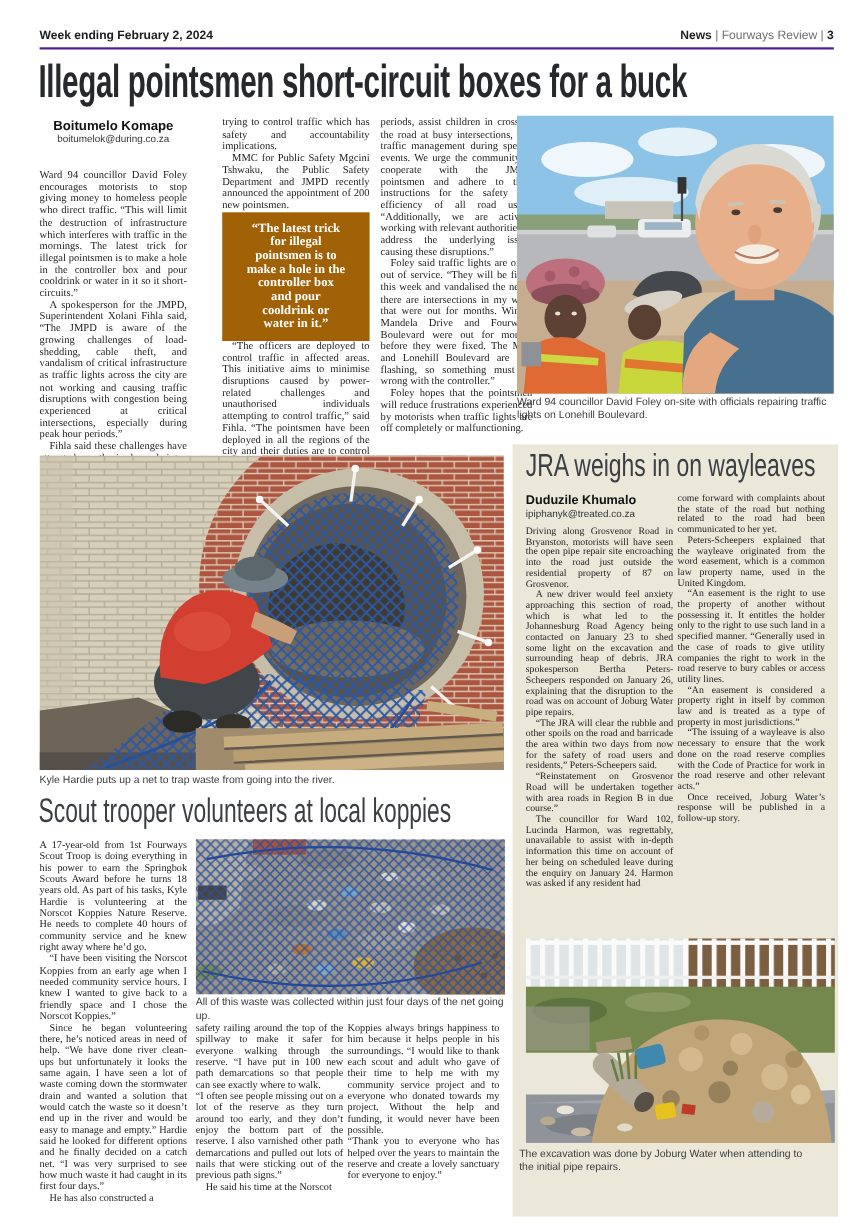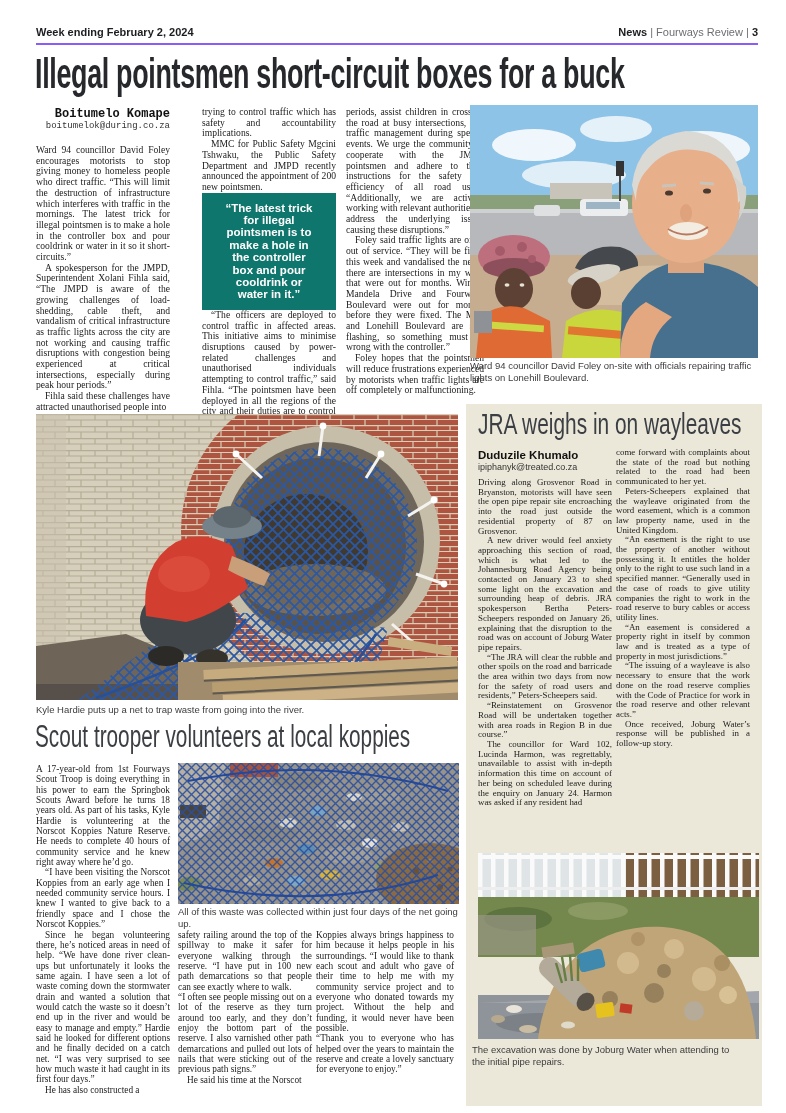--- a/index.html
+++ b/index.html
@@ -1,45 +1,45 @@
 <!DOCTYPE html>
 <html><head>
 <meta charset="utf-8">
 <style>
   html,body{margin:0;padding:0;background:#ffffff;}
   #page{position:relative;width:786px;height:1113px;background:#fff;overflow:hidden;
         font-family:"Liberation Sans",sans-serif;color:#1b1b1b;}
   .abs{position:absolute;}
   
-  .masthead{left:36px;top:24px;width:722px;height:19px;border-bottom:2px solid #8b5cf6;
+  .masthead{left:36px;top:24px;width:722px;height:19px;border-bottom:2px solid #4c1d95;
             font-size:11px;line-height:16px;}
   .mh-left{font-weight:bold;color:#1c1d20;}
   .mh-right{position:absolute;right:0;top:0;color:#6d6e72;}
   .mh-right b{color:#1c1d20;text-align:right;}
   
   .bighead{left:35px;top:50px;height:50px;}
   .bighead span{display:inline-block;white-space:nowrap;font-size:42px;font-weight:bold;
                 letter-spacing:-0.5px;color:#26282c;transform:scaleX(0.64);transform-origin:0 0;}
   .subhead span{display:inline-block;white-space:nowrap;font-weight:400;color:#3b3e43;
                 transform-origin:0 0;}
   
   .col{position:absolute;width:134px;}
   .body{font-family:"Liberation Serif",serif;text-align:justify;color:#1b1b1b;}
   .body p{margin:0;}
   .body p.ind{text-indent:9px;}
   .mainbody{font-size:9.6px;line-height:10.7px;}
   .scoutbody{font-size:9.3px;line-height:10.35px;}
   .jrabody{font-size:8.9px;line-height:9.7px;}
-  .byline{margin-bottom:13px;font-family:Liberation Mono, monospace;text-align:right;}
+  .byline{margin-bottom:23px;font-family:Liberation Sans, sans-serif;text-align:center;}
   .byline-name{font-size:12px;font-weight:bold;color:#111;line-height:14px;}
   .byline-email{font-size:9px;color:#333;line-height:11px;}
   .caption{font-size:9.5px;line-height:12px;color:#3c3c3c;font-family:"Liberation Sans",sans-serif;text-align:left;}
   
-  .pullquote{margin:10px 0 9px 0;background:#0f766e;color:#fff;text-align:center;
-             font-family:Liberation Sans, sans-serif;font-weight:bold;font-size:11.5px;
+  .pullquote{margin:10px 0 9px 0;background:#a16207;color:#fff;text-align:center;
+             font-family:Liberation Serif, serif;font-weight:bold;font-size:11.5px;
              line-height:12.4px;padding:9px 22px;text-indent:0;}
   
   .jrapanel{left:466px;top:404px;width:296px;height:702px;background:#ebe8da;}
   .photo{display:block;}
 </style>
 </head>
 <body>
 
 <div id="page">
 

